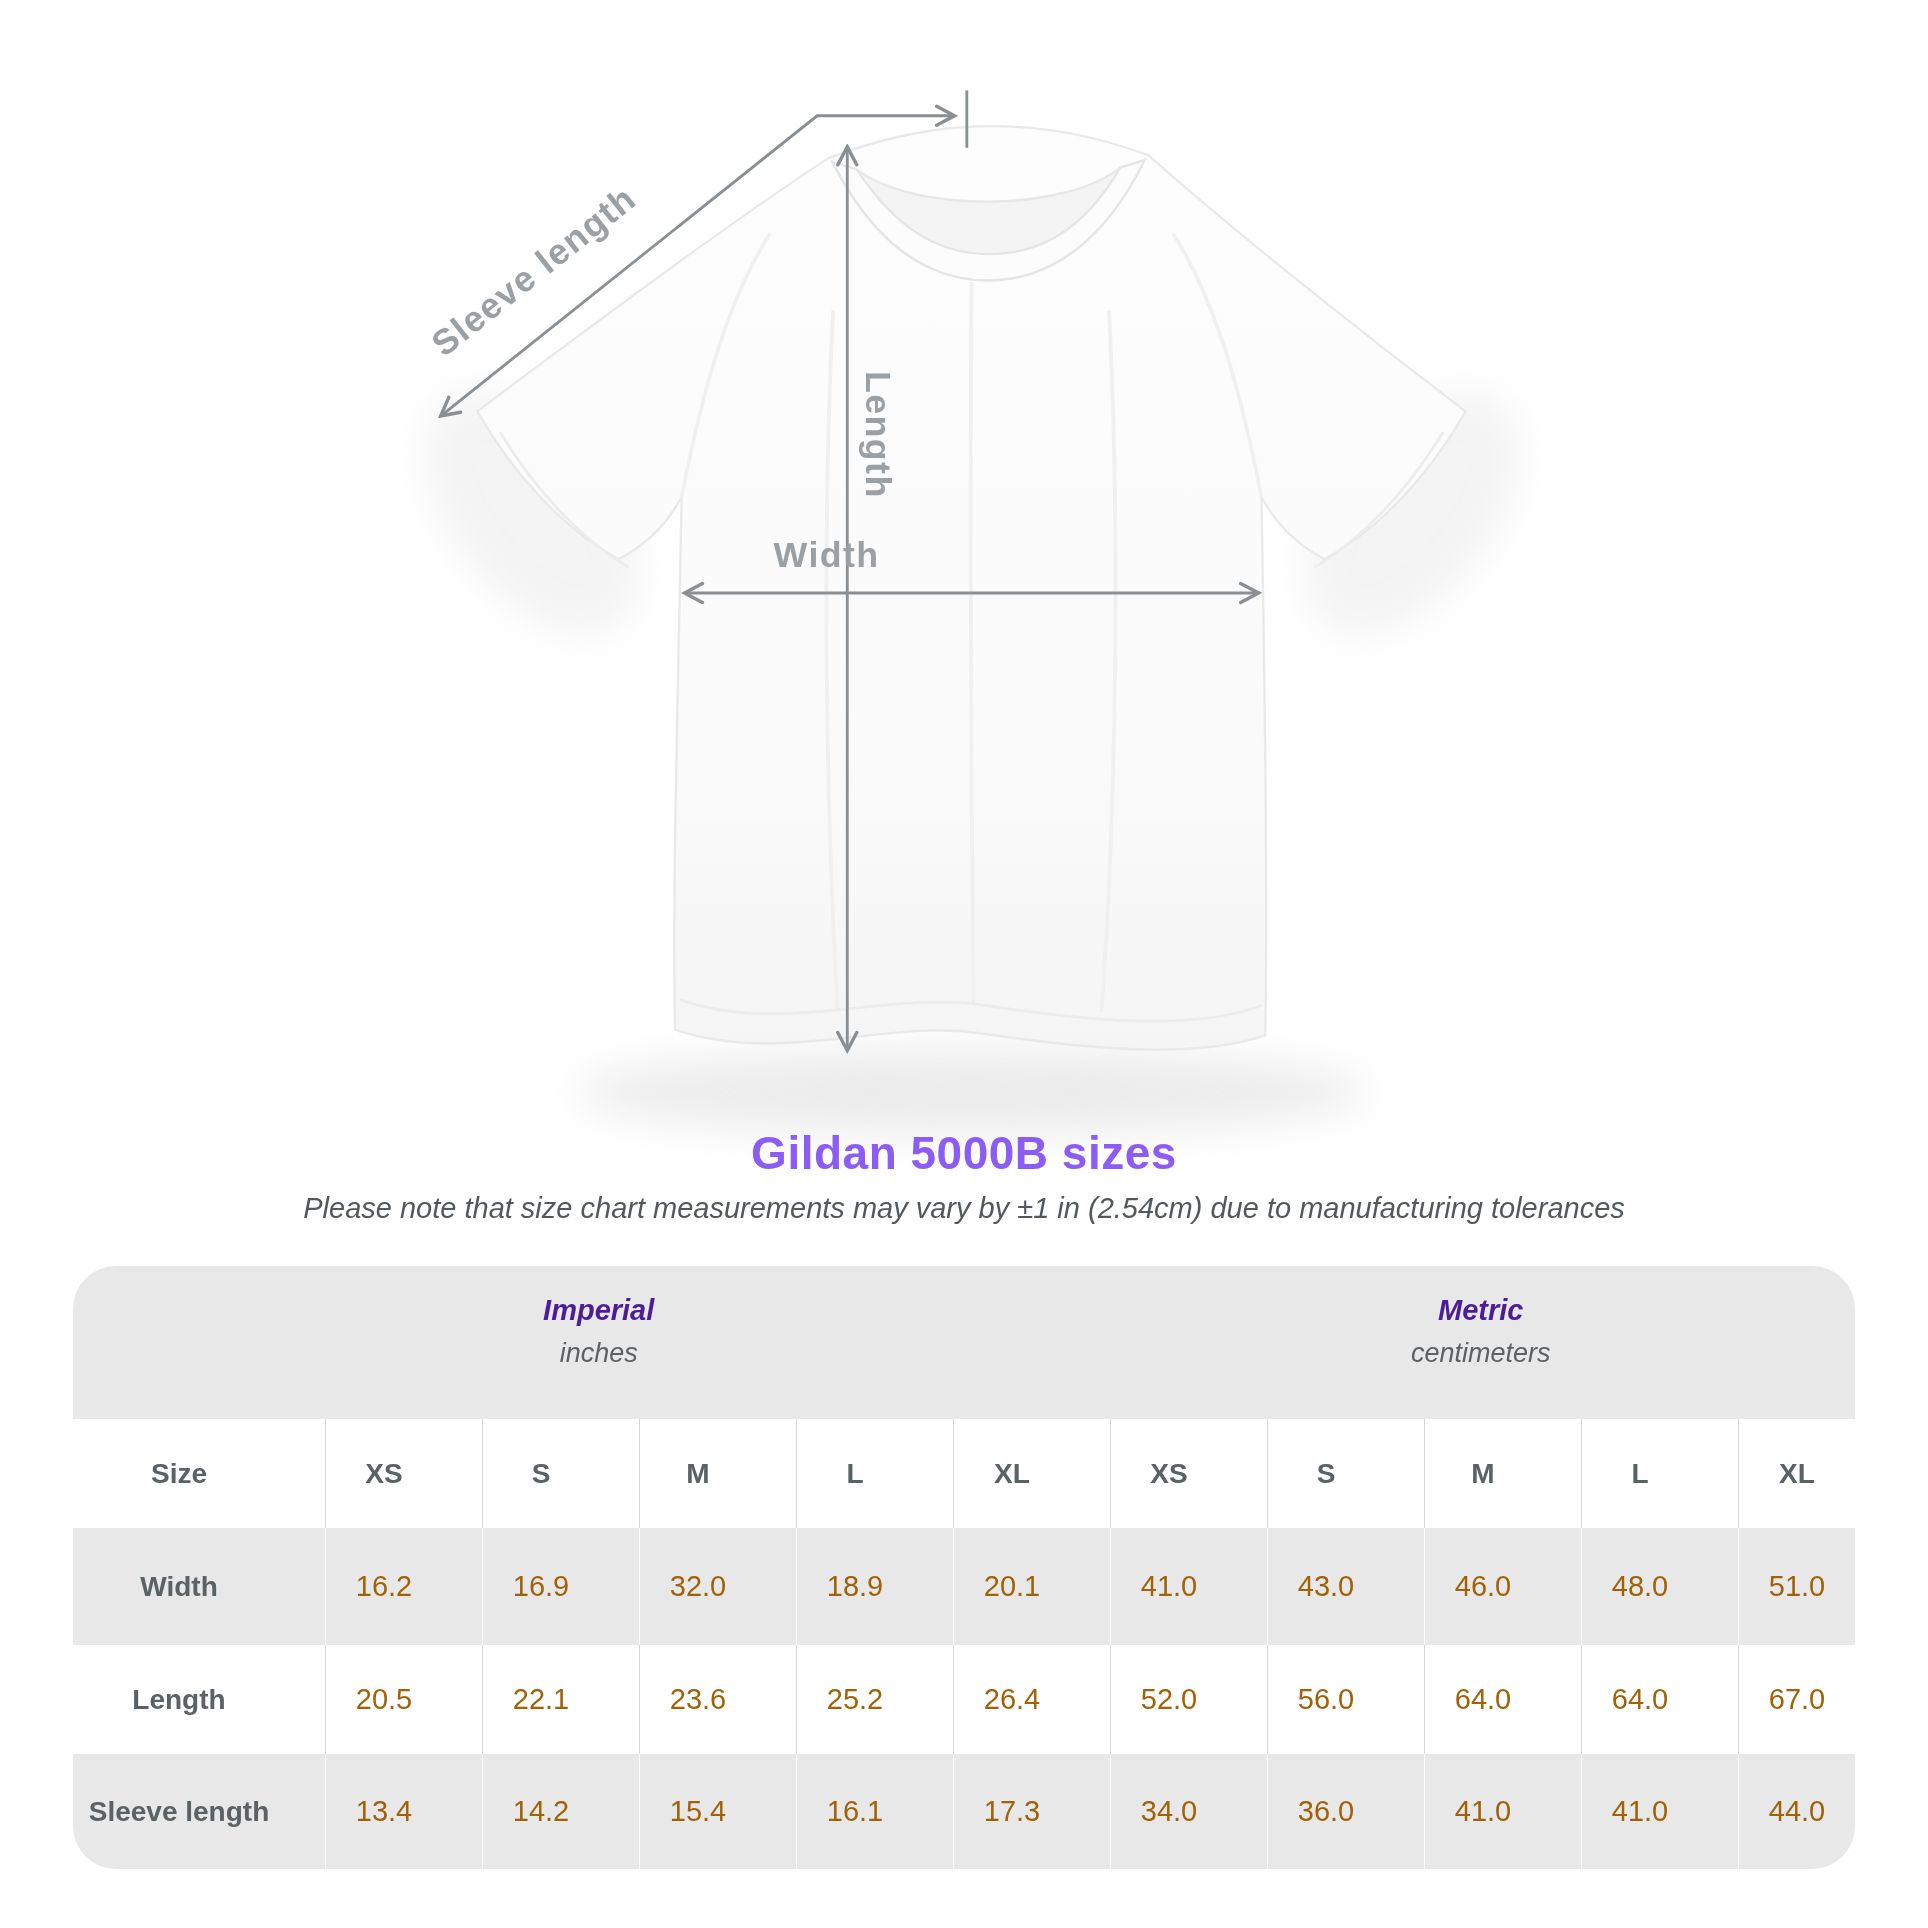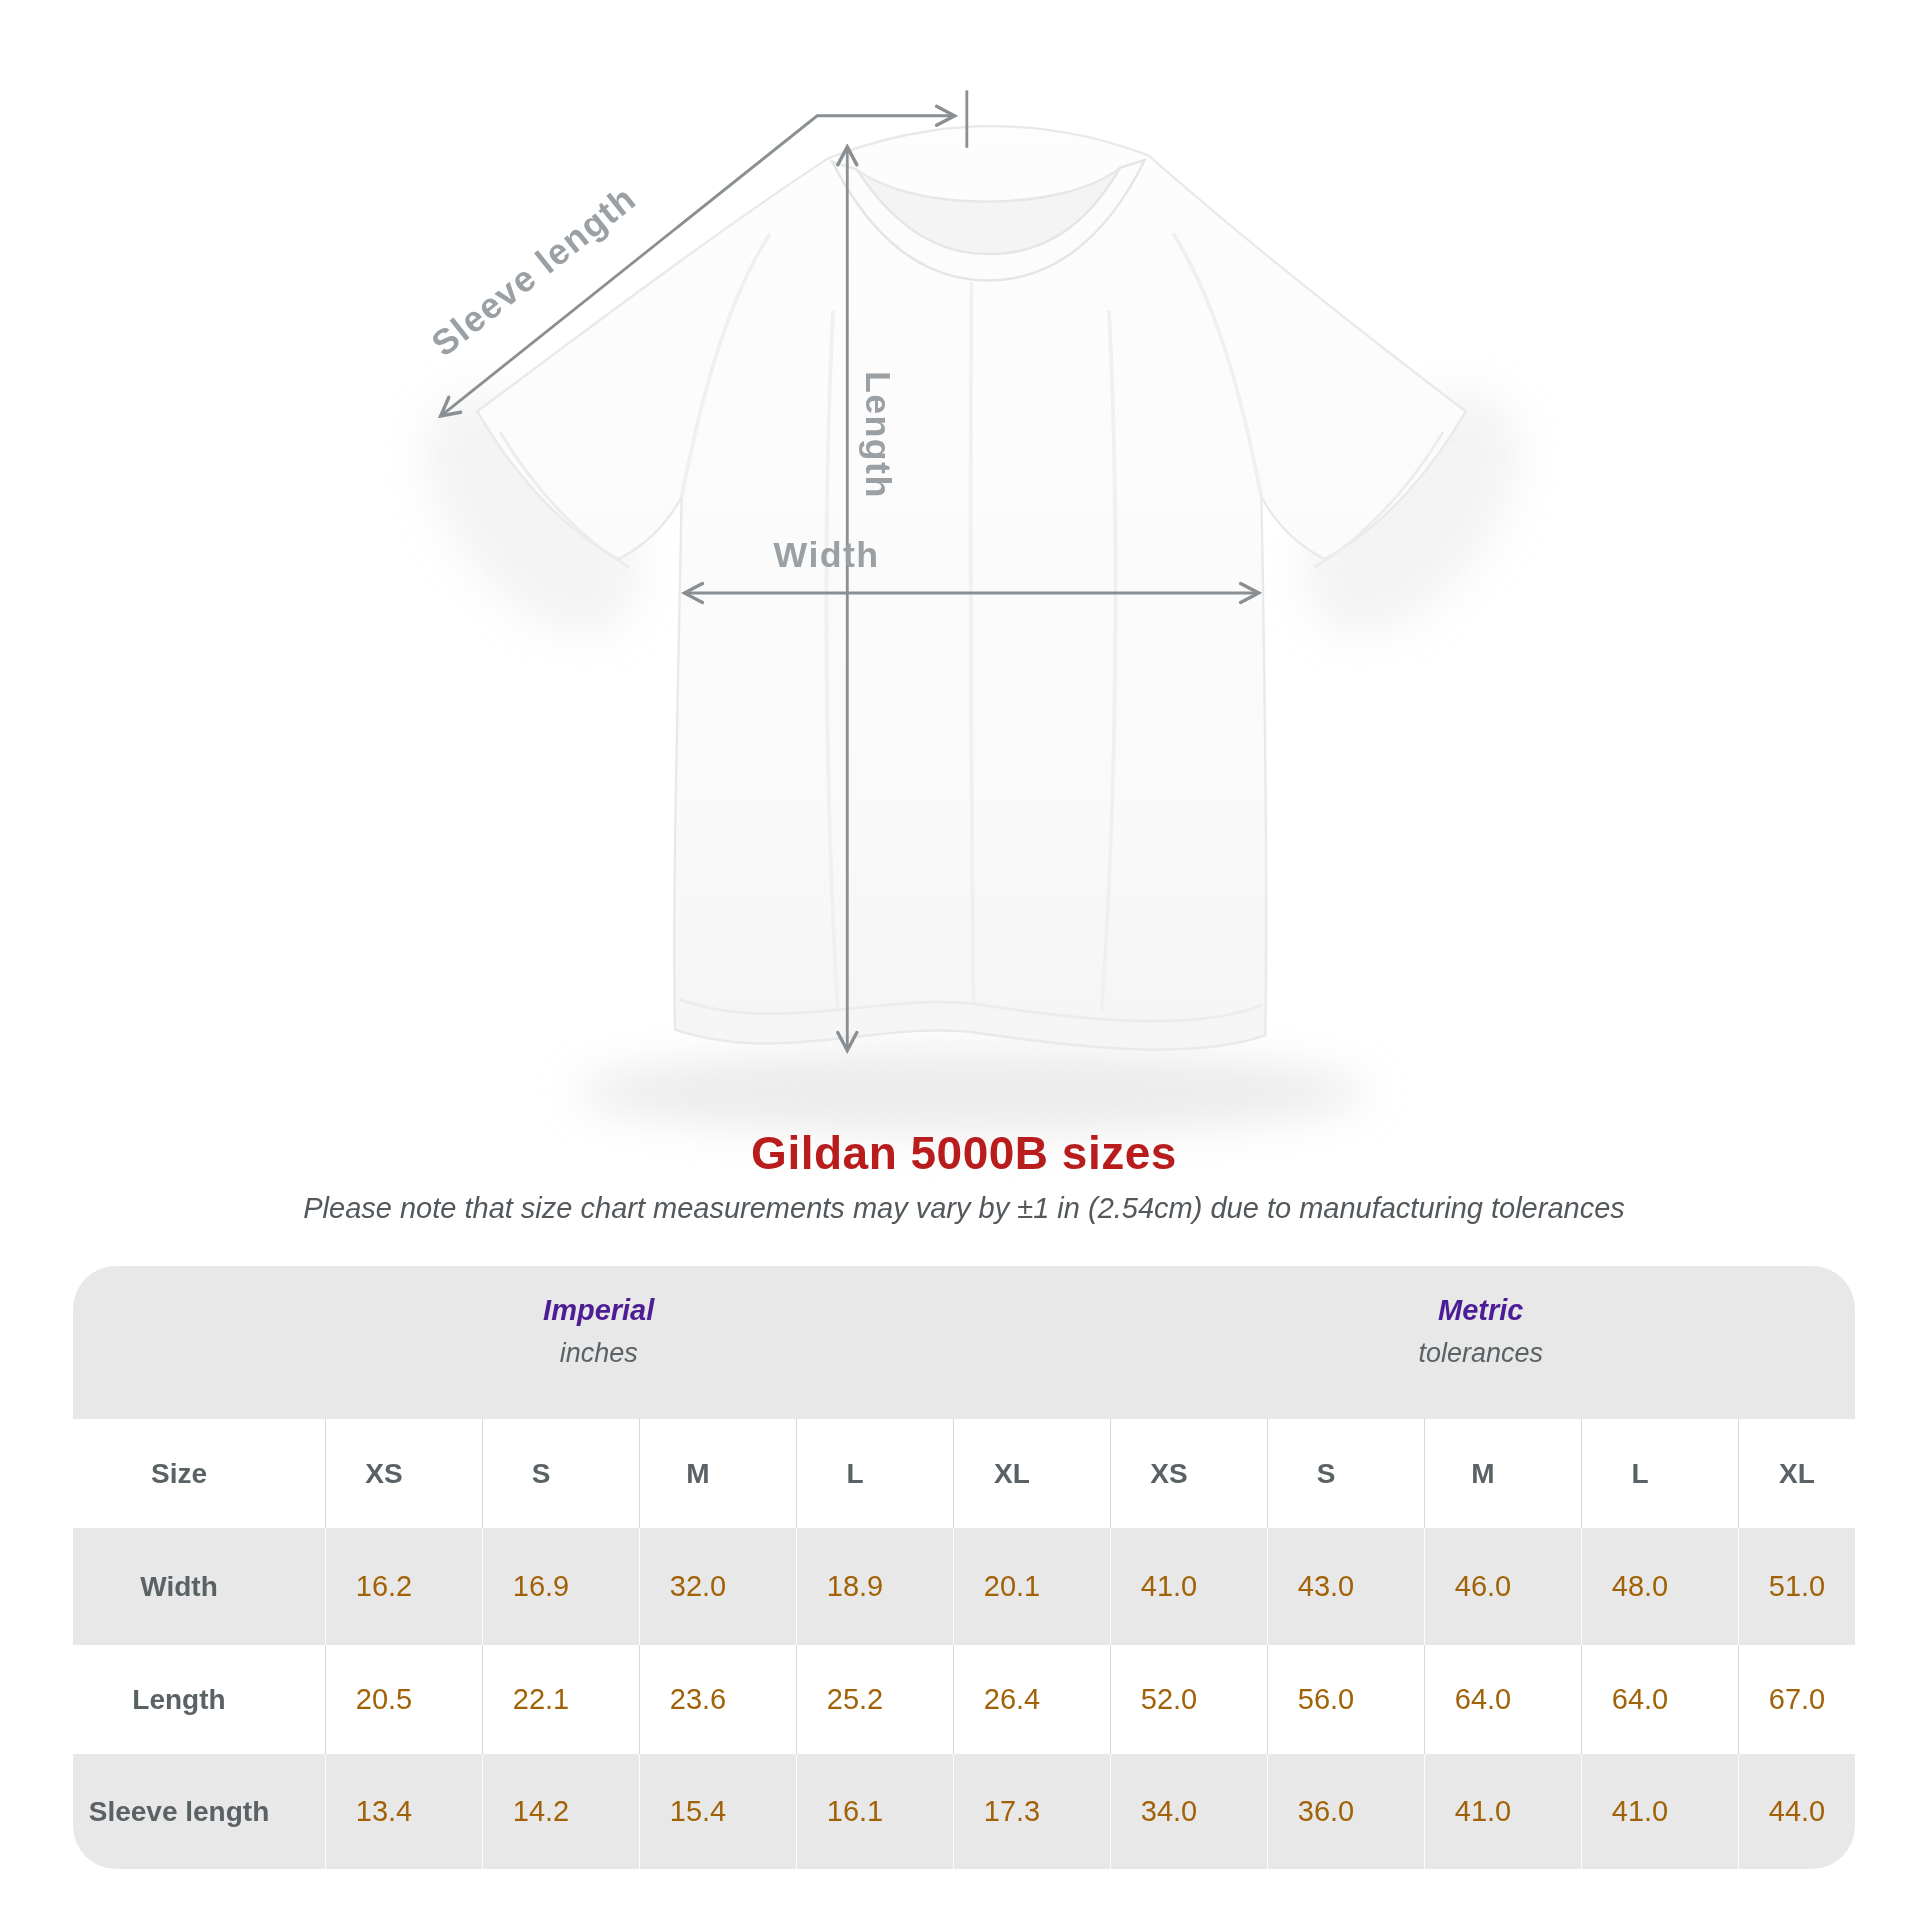--- a/index.html
+++ b/index.html
@@ -11,21 +11,21 @@
   #stage{position:absolute;inset:0;}
 
   
   .diagram-svg{position:absolute;left:0;top:0;}
   .ann-line{stroke:#898f93;stroke-width:3;fill:none;}
   .ann-label{font-family:"Liberation Sans",sans-serif;font-weight:bold;font-size:38px;fill:#9aa0a4;letter-spacing:1.5px;}
 
   
   .page-title{
     position:absolute;left:0;right:0;top:1126px;text-align:center;
-    font-size:46px;font-weight:bold;color:#b91c1c;letter-spacing:0.5px;
+    font-size:46px;font-weight:bold;color:#8b5cf6;letter-spacing:0.5px;
   }
   .page-note{
     position:absolute;left:0;right:0;top:1192px;text-align:center;
     font-size:29px;font-style:italic;color:#53585c;
   }
 
   
   .card{
     position:absolute;left:73px;top:1266px;width:1782px;height:603px;
     border-radius:43px;overflow:hidden;background:#ffffff;
@@ -132,21 +132,21 @@
 
   <div class="card">
 
     <div class="band">
       <div class="group g-imp">
         <div class="g-title">Imperial</div>
         <div class="g-sub">inches</div>
       </div>
       <div class="group g-met">
         <div class="g-title">Metric</div>
-        <div class="g-sub">tolerances</div>
+        <div class="g-sub">centimeters</div>
       </div>
     </div>
 
     <div class="row rhead">
       <div class="cell hd">Size</div>
       <div class="cell hd">XS</div>
       <div class="cell hd">S</div>
       <div class="cell hd">M</div>
       <div class="cell hd">L</div>
       <div class="cell hd">XL</div>

